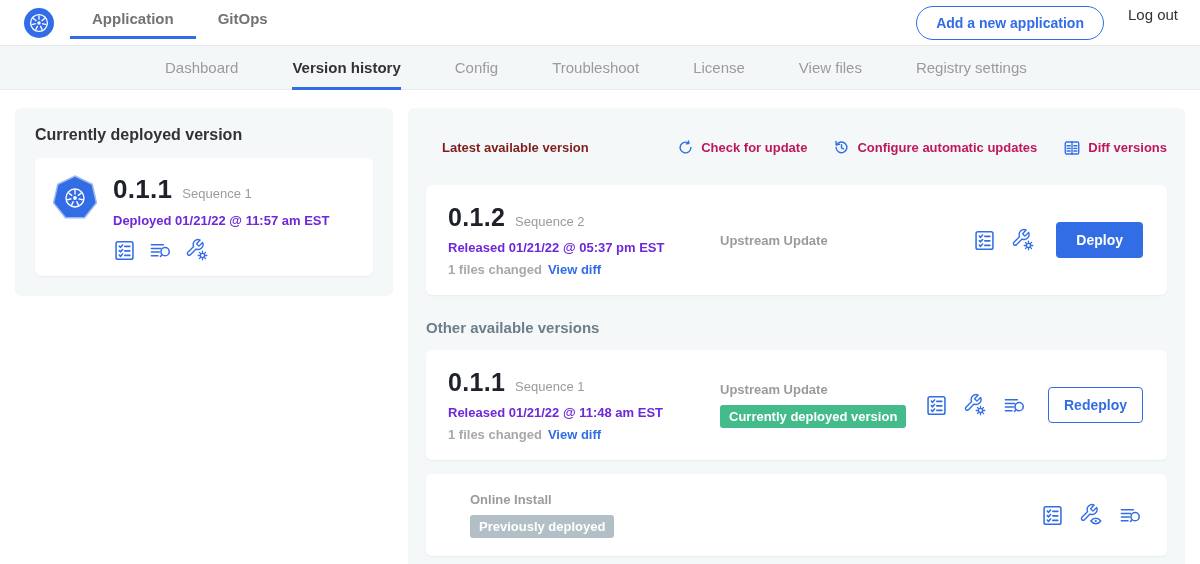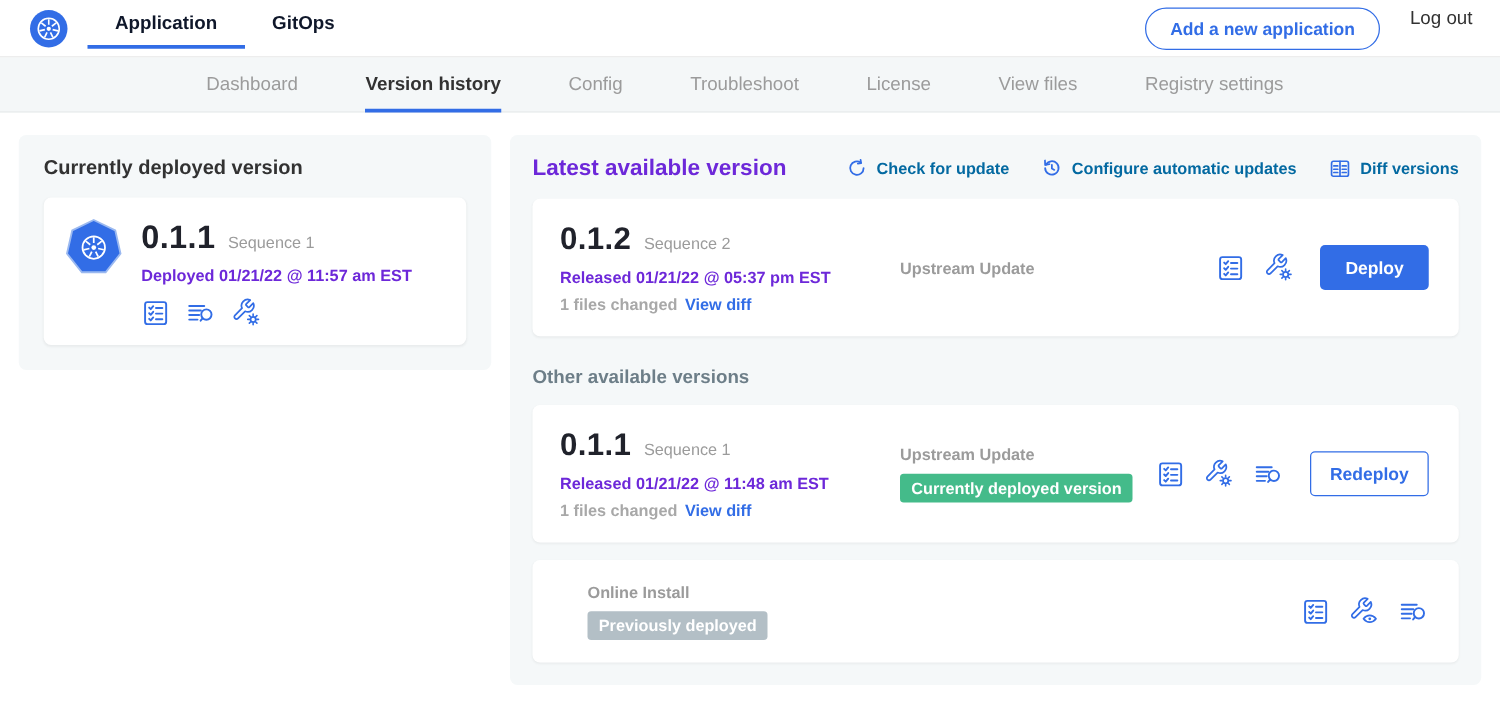--- a/index.html
+++ b/index.html
@@ -9,21 +9,21 @@
     font-family:"Liberation Sans", sans-serif;
     background:#ffffff; color:#323232;
     overflow:hidden;
   }
   svg { display:block; }
 
   
   .topbar { height:46px; display:flex; align-items:center; padding:0 22px 0 24px; border-bottom:1px solid #e8e8e8; background:#fff; }
   .logo-circle { width:30px; height:30px; border-radius:50%; background:#326de6; display:flex; align-items:center; justify-content:center; margin-right:16px; }
   .toptabs { display:flex; height:46px; }
-  .toptab { position:relative; height:38px; display:flex; align-items:center; padding:0 22px; font-size:15px; font-weight:bold; color:#0f172a; cursor:pointer; }
+  .toptab { position:relative; height:38px; display:flex; align-items:center; padding:0 22px; font-size:15px; font-weight:bold; color:#737373; cursor:pointer; }
   .toptab.active::after { content:""; position:absolute; left:0; right:0; bottom:-1px; height:3px; background:#326de6; }
   .topbar-right { margin-left:auto; display:flex; align-items:flex-start; gap:24px; }
   .pill-btn { border:1px solid #326de6; color:#326de6; background:#fff; border-radius:17px; padding:8px 19px; font-weight:bold; font-size:14px; font-family:inherit; cursor:pointer; }
   .logout { font-size:15px; color:#323232; cursor:pointer; }
 
   
   .subnav { height:44px; background:#f4f7f8; border-bottom:1px solid #e7ebec; display:flex; align-items:flex-end; padding-left:165px; gap:54px; }
   .subtab { position:relative; height:44px; display:flex; align-items:center; font-size:15px; color:#9b9b9b; cursor:pointer; white-space:nowrap; }
   .subtab.active { color:#323232; font-weight:bold; }
   .subtab.active::after { content:""; position:absolute; left:0; right:0; bottom:-1px; height:3px; background:#326de6; }
@@ -36,23 +36,23 @@
   .dep-card { background:#fff; border-radius:6px; padding:16px 16px 14px; display:flex; gap:14px; box-shadow:0 1px 2px rgba(0,0,0,.05); }
   .version-row { display:flex; align-items:baseline; }
   .version-lg { font-size:26px; font-weight:bold; color:#20222b; letter-spacing:.3px; }
   .seq { font-size:13px; font-weight:400; color:#9b9b9b; margin-left:10px; }
   .muted-line { font-size:13px; font-weight:600; color:#6d28d9; margin-top:8px; }
   .icon-row { display:flex; align-items:center; gap:12px; margin-top:10px; }
   .icon-btn { cursor:pointer; line-height:0; }
 
   .right-panel { flex:1; padding:16px 18px 18px; min-height:422px; }
   .rp-header { display:flex; align-items:center; }
-  .rp-title { margin:0; font-size:18px; font-weight:600; color:#6d28d9; }
+  .rp-title { margin:16px; font-size:13px; font-weight:600; color:#7f1d1d; }
   .rp-actions { margin-left:auto; display:flex; align-items:center; gap:26px; }
-  .action-link { display:flex; align-items:center; gap:7px; color:#0369a1; font-size:13px; font-weight:bold; cursor:pointer; }
+  .action-link { display:flex; align-items:center; gap:7px; color:#be185d; font-size:13px; font-weight:bold; cursor:pointer; }
 
   .row-card { background:#fff; border-radius:6px; margin-top:14px; padding:18px 22px; display:flex; align-items:center; box-shadow:0 1px 2px rgba(0,0,0,.05); }
   .col-left { width:250px; flex-shrink:0; }
   .version-md { font-size:25px; font-weight:bold; color:#20222b; letter-spacing:.3px; }
   .files-line { font-size:13px; font-weight:600; color:#a8a8a8; margin-top:7px; }
   .view-diff { color:#326de6; font-weight:bold; margin-left:6px; cursor:pointer; }
   .col-mid { flex:1; padding-left:22px; }
   .source { font-size:13px; font-weight:bold; color:#9b9b9b; }
   .badge { display:inline-block; margin-top:8px; padding:4px 9px; border-radius:3px; color:#fff; font-size:13px; font-weight:bold; }
   .badge-green { background:#44bb8a; }

